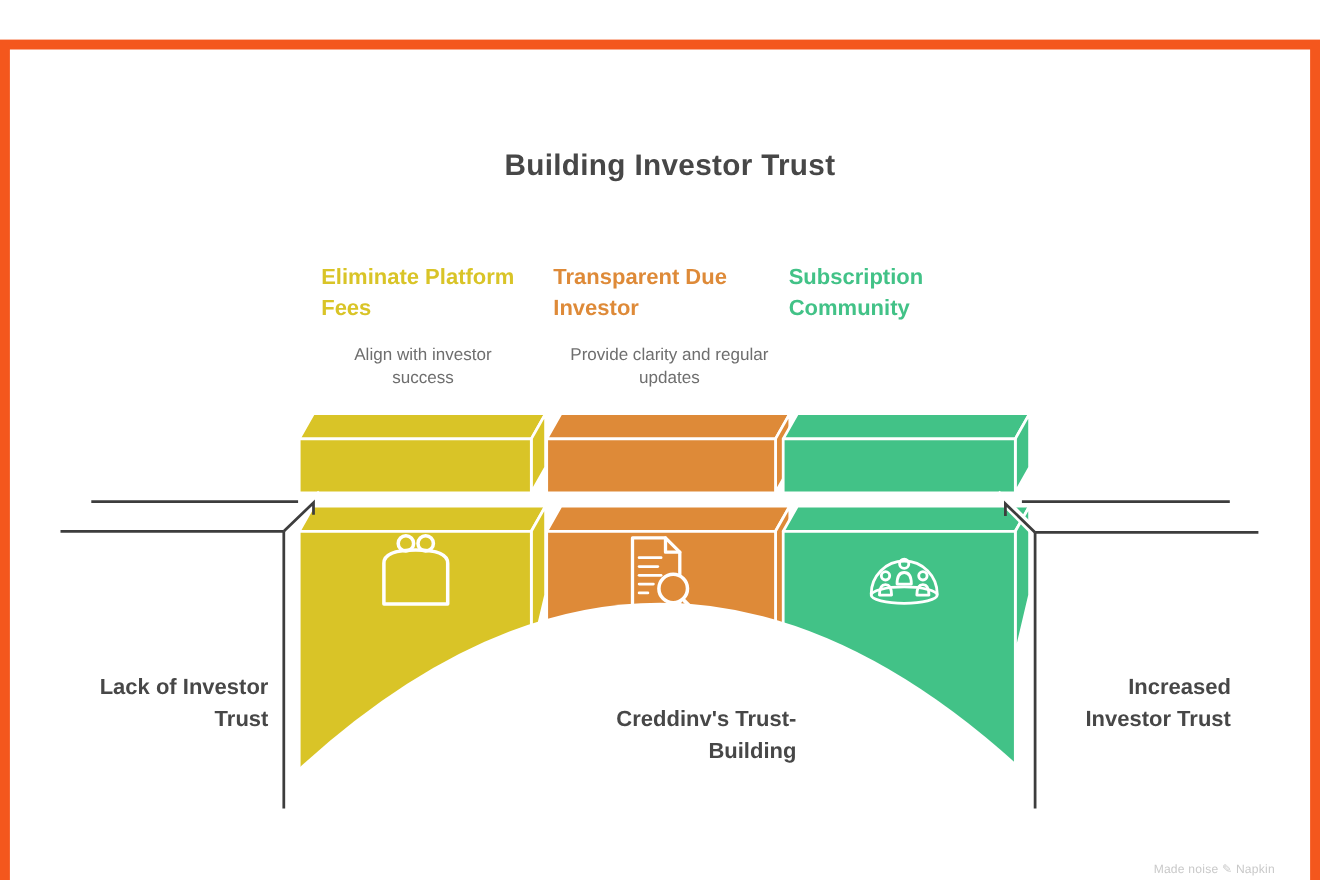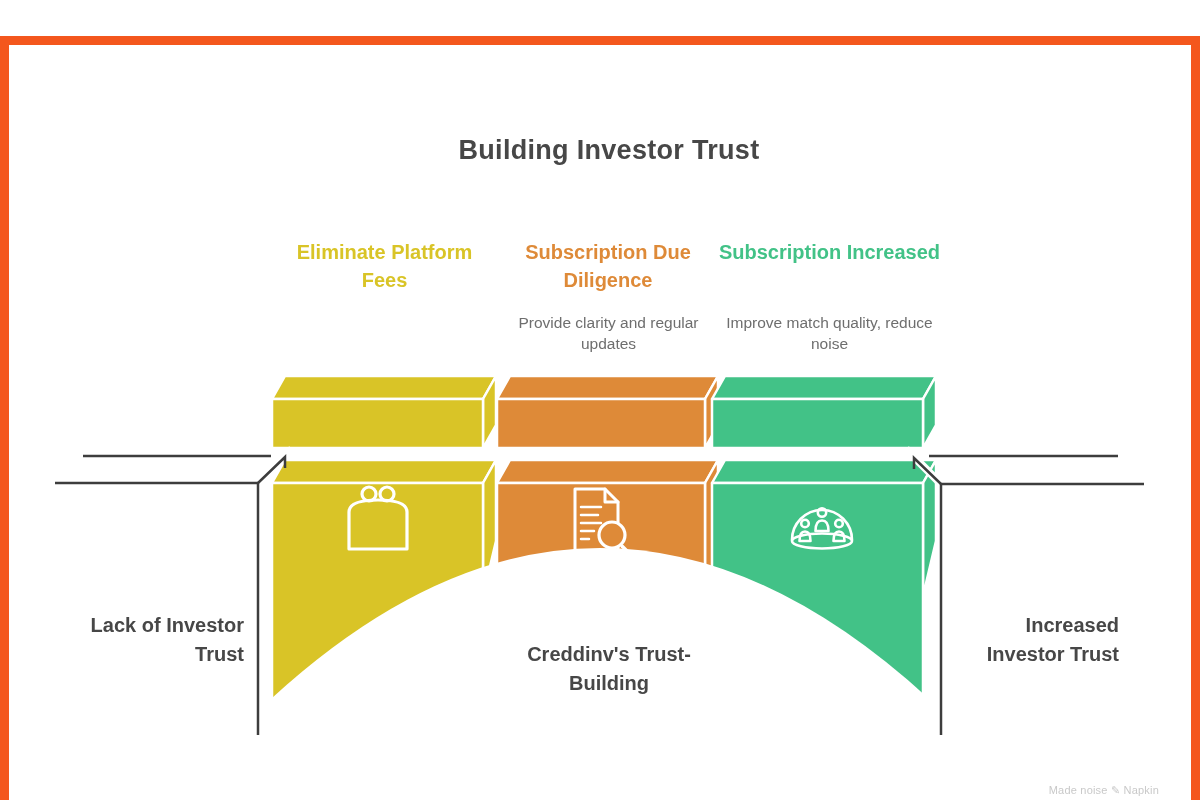--- a/index.html
+++ b/index.html
@@ -9,37 +9,37 @@
     font-family:"Liberation Sans", sans-serif;
     margin-top:36px;
   }
   .abs{position:absolute;}
   .title{
     left:0;top:90px;width:1200px;text-align:center;
     font-size:27px;font-weight:700;color:var(--title_text,#474747);
     letter-spacing:.3px;
   }
   .pillar-title{
-    top:193px;text-align:center;font-size:20px;font-weight:700;line-height:1.4;
+    top:193px;font-size:20px;font-weight:700;line-height:1.4;
   }
   .pillar-desc{
     top:267px;text-align:center;font-size:15.5px;line-height:1.37;
     color:var(--body_text,#6e6e6e);
   }
   .c-fees{color:var(--fees,#d9c427);}
   .c-diligence{color:var(--diligence,#de8a38);}
   .c-community{color:var(--community,#42c287);}
   .side-label{
     top:566px;font-size:20px;font-weight:700;line-height:1.45;
     color:var(--title_text,#474747);
   }
   .side-label.left{left:55px;width:180px;text-align:right;}
   .side-label.right{left:950px;width:170px;text-align:right;}
   .center-label{
-    left:470px;top:595px;width:260px;text-align:center;
+    left:470px;top:595px;width:260px;text-align:right;
     font-size:20px;font-weight:700;line-height:1.45;color:var(--title_text,#474747);
   }
   .watermark{
     right:32px;top:739px;font-size:11px;color:var(--muted,#c9c9c9);letter-spacing:.2px;
   }
   svg .fill-fees{fill:var(--fees,#d9c427);}
   svg .fill-diligence{fill:var(--diligence,#de8a38);}
   svg .fill-community{fill:var(--community,#42c287);}
   svg .face{stroke:#fff;stroke-width:2.5;stroke-linejoin:round;}
   svg .cliff{stroke:var(--line,#3d3d3d);stroke-width:2.5;fill:none;}
@@ -136,25 +136,25 @@
       <g>
         <circle cx="839" cy="487.5" r="3.8"></circle>
         <path d="M833.5,505 Q833.5,495.5 839,495.5 Q844.5,495.5 844.5,505 Z"></path>
       </g>
     </g>
   </svg>
 
   <div class="abs title">Building Investor Trust</div>
 
   <div class="abs pillar-title c-fees" style="left:283px;width:185px;">Eliminate Platform Fees</div>
-  <div class="abs pillar-title c-diligence" style="left:494px;width:210px;">Subscription Due Diligence</div>
-  <div class="abs pillar-title c-community" style="left:708px;width:225px;">Subscription Increased</div>
+  <div class="abs pillar-title c-diligence" style="left:494px;width:210px;">Transparent Due Investor</div>
+  <div class="abs pillar-title c-community" style="left:708px;width:225px;">Subscription Community</div>
 
+  <div class="abs pillar-desc" style="left:288px;width:175px;">Align with investor success</div>
   <div class="abs pillar-desc" style="left:502px;width:195px;">Provide clarity and regular updates</div>
-  <div class="abs pillar-desc" style="left:713px;width:215px;">Improve match quality, reduce noise</div>
 
   <div class="abs side-label left">Lack of Investor Trust</div>
   <div class="abs side-label right" style="width:160px;">Increased Investor Trust</div>
 
   <div class="abs center-label" style="width:230px;left:485px;">Creddinv's Trust-Building</div>
 
   <div class="abs watermark">Made noise ✎ Napkin</div>
 </div>
 
 </body></html>

